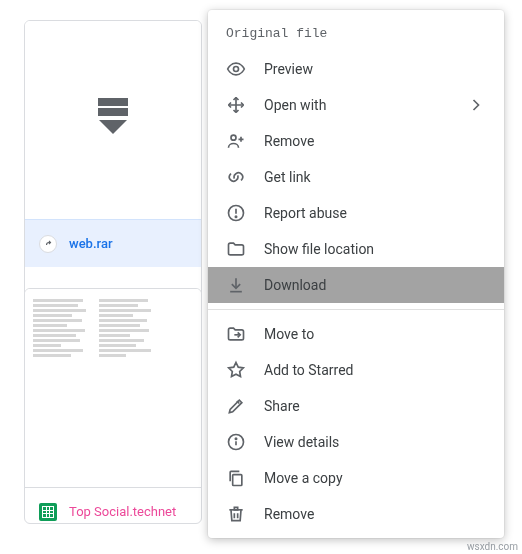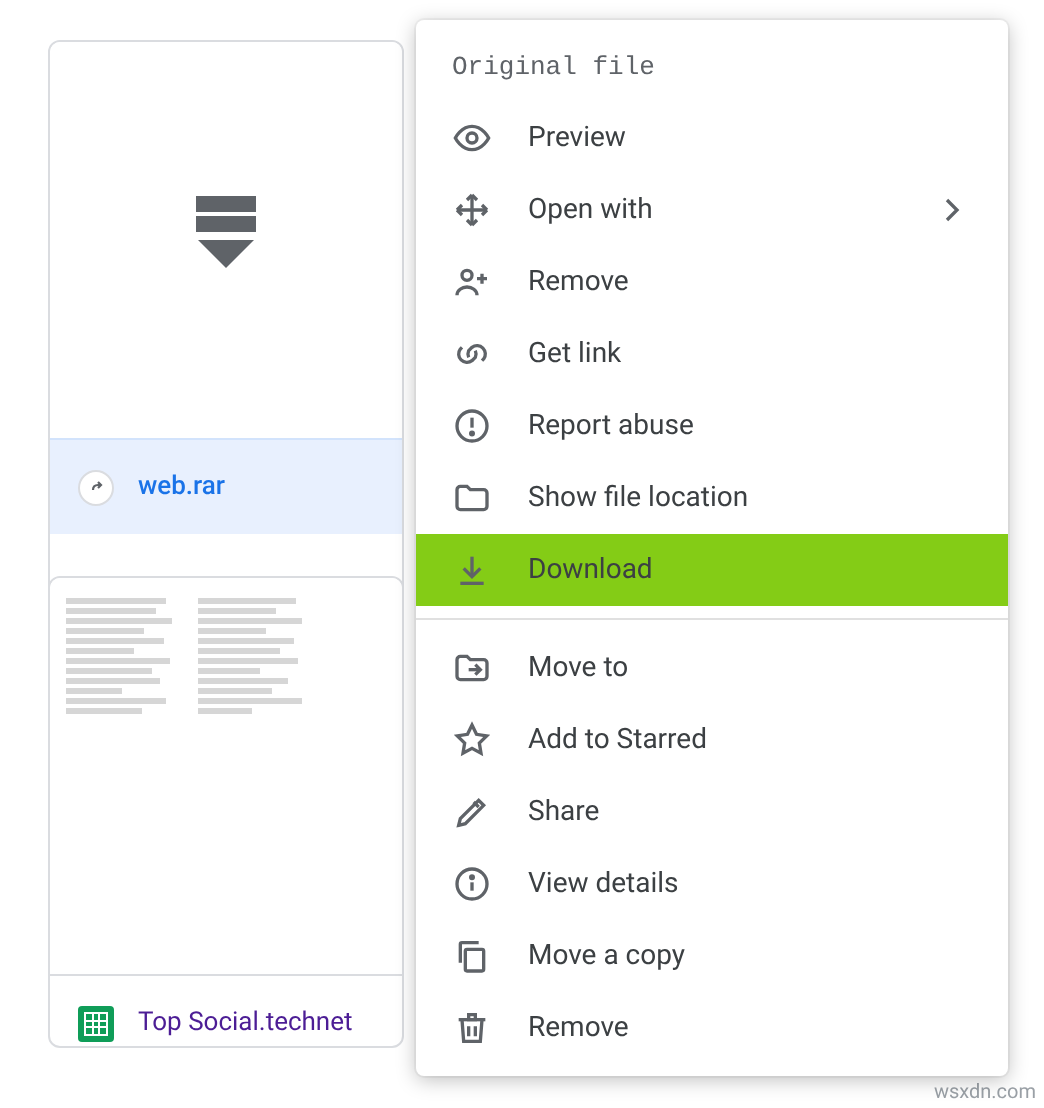--- a/index.html
+++ b/index.html
@@ -89,21 +89,21 @@
     background:#fff; border:1px solid #dadce0;
     display:flex;align-items:center;justify-content:center;
   }
   .card-name {
     color: #1a73e8;
     font-weight: 500;
     white-space: nowrap;
     overflow: hidden;
     text-overflow: ellipsis;
   }
-  .card2 .card-name { color: #4c1d95; font-weight: 400; }
+  .card2 .card-name { color: #ec4899; font-weight: 400; }
 
   
   .ctx-menu {
     position: absolute;
     left: 208px;
     top: 10px;
     width: 296px;
     background: #fff;
     border-radius: 4px;
     box-shadow: 0 2px 10px rgba(0,0,0,0.25), 0 0 0 1px rgba(0,0,0,0.04);
@@ -119,21 +119,21 @@
   .ctx-item {
     display: flex;
     align-items: center;
     gap: 18px;
     padding: 8px 18px;
     min-height: 36px;
     cursor: pointer;
     color: #3c4043;
     position: relative;
   }
-  .ctx-item.hovered { background: #84cc16; }
+  .ctx-item.hovered { background: #a3a3a3; }
   .ctx-item .ic {
     width: 20px; height: 20px;
     color: #5f6368;
     flex: none;
     display:flex;align-items:center;justify-content:center;
   }
   .ctx-item .label { flex: 1; font-size: 14px; }
   .ctx-item .chev {
     color: #5f6368;
   }

